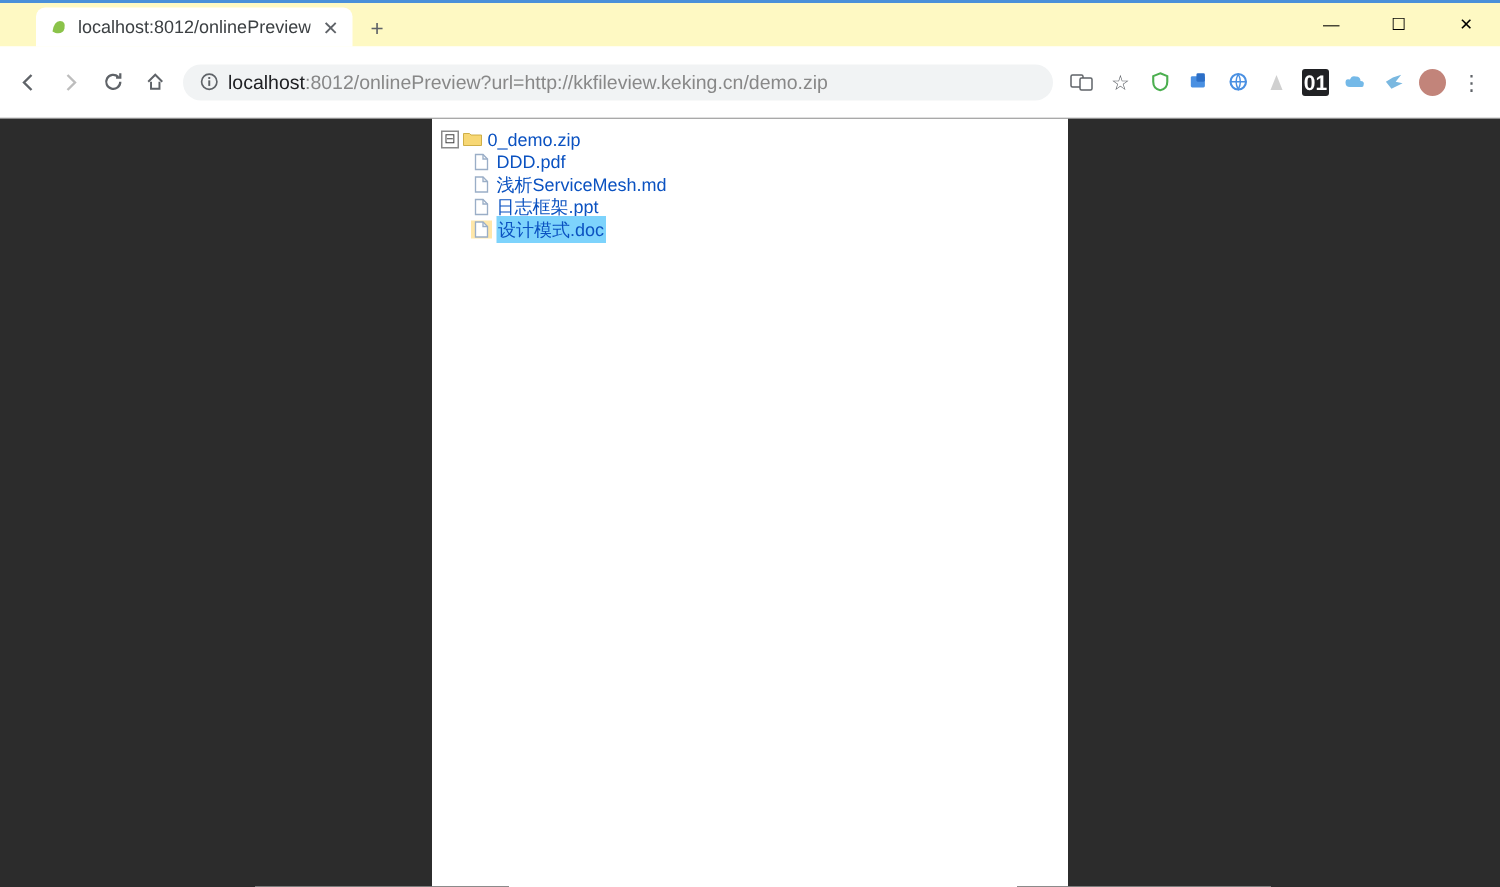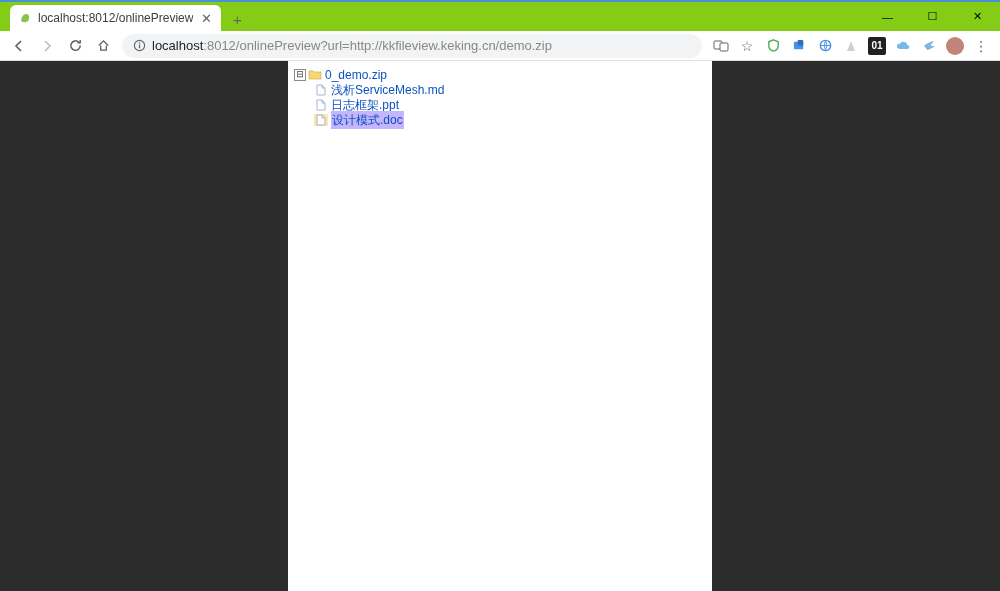--- a/index.html
+++ b/index.html
@@ -2,56 +2,56 @@
 <html><head>
   <meta charset="utf-8">
   <style>
     * { margin: 0; padding: 0; box-sizing: border-box; font-family: "Segoe UI", Tahoma, sans-serif; }
     body { width: 1000px; height: 591px; overflow: hidden; background: #fff; display: flex; flex-direction: column; }
 
     
     .window-top { height: 2px; background: #4a90d9; }
 
     
-    .tab-strip { height: 29px; background: #84cc16; display: flex; align-items: flex-end; padding-left: 10px; }
+    .tab-strip { height: 29px; background: #fef9c3; display: flex; align-items: flex-end; padding-left: 24px; }
     .tab { height: 26px; background: #fff; border-radius: 6px 6px 0 0; display: flex; align-items: center; padding: 0 8px; min-width: 185px; font-size: 12px; color: #3c4043; gap: 6px; }
     .tab-favicon { width: 14px; height: 14px; display: flex; align-items: center; justify-content: center; }
     .tab-title { flex: 1; overflow: hidden; white-space: nowrap; text-overflow: ellipsis; }
     .tab-close { width: 14px; height: 14px; display: flex; align-items: center; justify-content: center; color: #5f6368; cursor: pointer; font-size: 13px; }
     .new-tab { width: 24px; height: 24px; display: flex; align-items: center; justify-content: center; color: #5f6368; cursor: pointer; font-size: 15px; margin-left: 4px; }
     .window-controls { margin-left: auto; display: flex; height: 29px; }
     .win-btn { width: 45px; display: flex; align-items: center; justify-content: center; color: #000; font-size: 11px; cursor: pointer; }
 
     
-    .toolbar { height: 30px; background: #fff; display: flex; align-items: center; padding: 0 6px; gap: 2px; border-bottom: 1px solid #e0e0e0; }
+    .toolbar { height: 48px; background: #fff; display: flex; align-items: center; padding: 0 6px; gap: 2px; border-bottom: 1px solid #e0e0e0; }
     .nav-btn { width: 26px; height: 26px; display: flex; align-items: center; justify-content: center; color: #5f6368; border-radius: 50%; cursor: pointer; }
     .nav-btn.disabled { color: #bdbdbd; }
     .addr-wrap { flex: 1; height: 24px; background: #f1f3f4; border-radius: 12px; display: flex; align-items: center; padding: 0 10px; gap: 6px; margin: 0 4px; }
     .addr-icon { width: 14px; height: 14px; display: flex; align-items: center; justify-content: center; color: #5f6368; }
     .addr-text { font-size: 13px; color: #888; flex: 1; white-space: nowrap; overflow: hidden; }
     .addr-text .host { color: #202124; }
     .ext-icons { display: flex; align-items: center; gap: 8px; padding: 0 4px; }
     .ext-icon { width: 18px; height: 18px; display: flex; align-items: center; justify-content: center; color: #5f6368; cursor: pointer; font-size: 14px; }
-    .ext-badge { width: 18px; height: 18px; background: #202124; color: #fff; font-size: 10px; font-weight: bold; display: flex; align-items: center; justify-content: center; border-radius: 2px; }
+    .ext-badge { width: 18px; height: 18px; background: #202124; color: #fff; font-size: 14px; font-weight: bold; display: flex; align-items: center; justify-content: center; border-radius: 2px; }
     .ext-avatar { width: 18px; height: 18px; background: #c2847a; border-radius: 50%; color: #fff; font-size: 9px; display: flex; align-items: center; justify-content: center; }
 
     
     .viewport { flex: 1; background: #2c2c2c; display: flex; justify-content: center; overflow: hidden; }
     .page { width: 424px; background: #fff; height: 100%; padding: 6px 0 0 6px; }
 
     
     .tree { font-size: 12px; line-height: 1.5; }
     .tree-row { display: flex; align-items: center; height: 15px; cursor: pointer; }
     .expander { width: 12px; height: 12px; border: 1px solid #8a8a8a; display: flex; align-items: center; justify-content: center; font-size: 9px; line-height: 1; color: #444; margin-right: 2px; background: #fff; }
     .tree-icon { width: 14px; height: 12px; margin-right: 3px; display: flex; align-items: center; justify-content: center; }
     .tree-label { color: #1a4db3; text-decoration-color: transparent; }
     .tree-label.link { color: #0b52c1; }
     .tree-children { padding-left: 20px; }
     .tree-children .tree-row { padding-left: 0; }
-    .highlighted { background: #c4b5fd; padding: 0 1px; }
+    .highlighted { background: #7dd3fc; padding: 0 1px; }
 
     
     svg { display: block; }
   </style>
 </head>
 <body>
 
 <div class="window-top"></div>
 
 <div class="tab-strip">
@@ -168,20 +168,29 @@
       </div>
 
       <div class="tree-children">
         <div class="tree-row">
           <span class="tree-icon">
             <svg width="12" height="12" viewBox="0 0 12 12">
                 <path d="M2 1 H7 L10 4 V11 H2 Z" fill="#fff" stroke="#9aaec7" stroke-width="0.9"></path>
                 <path d="M7 1 V4 H10" fill="none" stroke="#9aaec7" stroke-width="0.9"></path>
               </svg>
           </span>
+          <span class="tree-label link">DDD.pdf</span>
+        </div>
+        <div class="tree-row">
+          <span class="tree-icon">
+            <svg width="12" height="12" viewBox="0 0 12 12">
+                <path d="M2 1 H7 L10 4 V11 H2 Z" fill="#fff" stroke="#9aaec7" stroke-width="0.9"></path>
+                <path d="M7 1 V4 H10" fill="none" stroke="#9aaec7" stroke-width="0.9"></path>
+              </svg>
+          </span>
           <span class="tree-label link">浅析ServiceMesh.md</span>
         </div>
         <div class="tree-row">
           <span class="tree-icon">
             <svg width="12" height="12" viewBox="0 0 12 12">
                 <path d="M2 1 H7 L10 4 V11 H2 Z" fill="#fff" stroke="#9aaec7" stroke-width="0.9"></path>
                 <path d="M7 1 V4 H10" fill="none" stroke="#9aaec7" stroke-width="0.9"></path>
               </svg>
           </span>
           <span class="tree-label link">日志框架.ppt</span>

